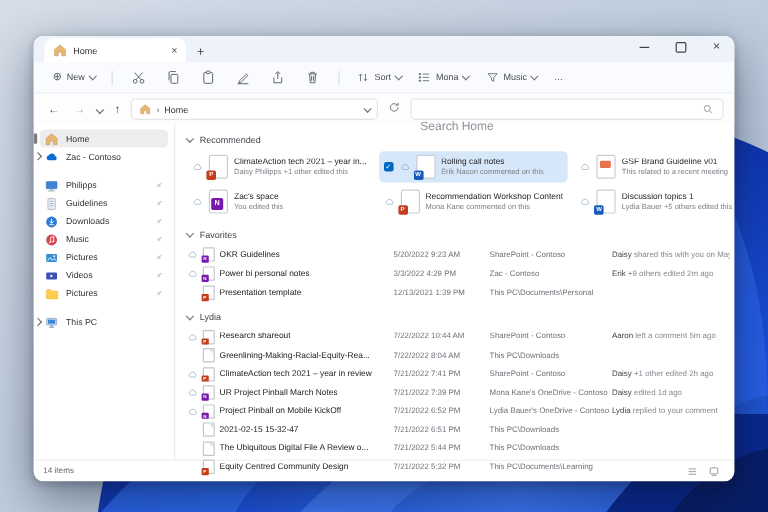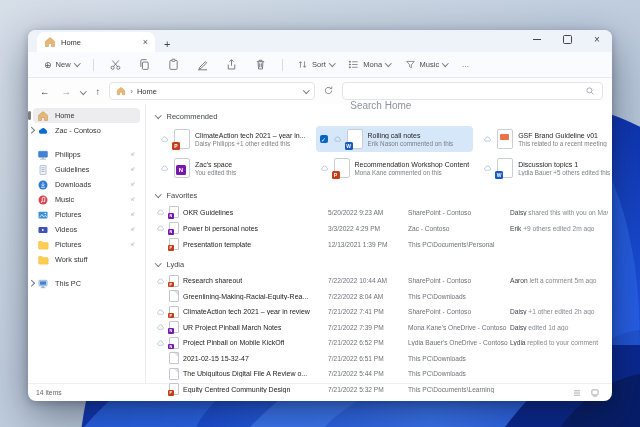--- a/index.html
+++ b/index.html
@@ -362,26 +362,20 @@
           </svg>
         <span class="sb-label">Pictures</span>
         <svg class="pin" width="7" height="7" viewBox="0 0 16 16" stroke="#8a8e94" fill="none">
             <g transform="rotate(45 8 8)">
               <rect x="7" y="2" width="2" height="6" rx="1"></rect>
               <rect x="5" y="7.5" width="6" height="1.6" rx=".8"></rect>
               <path d="M8 9.5v4"></path>
             </g>
           </svg>
       </div>
-      <div class="sb-item">
-        <svg class="sb-icon" viewBox="0 0 16 16">
-            <path d="M2 4.5c0-.8.6-1.5 1.4-1.5h3l1.4 1.6h6.2c.8 0 1 .6 1 1.4v6c0 .8-.2 1.5-1 1.5H3.4c-.8 0-1.4-.7-1.4-1.5z" fill="#ffce4f" stroke="#e3a82b" stroke-width=".4"></path>
-          </svg>
-        <span class="sb-label">Work stuff</span>
-      </div>
       <div class="sb-gap"></div>
       <div class="sb-item">
         <span class="chev chev-r exp"></span>
         <svg class="sb-icon" viewBox="0 0 16 16">
             <rect x="2.5" y="3" width="11" height="7.5" rx="1" fill="#cfe0f0" stroke="#5c7ea0" stroke-width=".6"></rect>
             <rect x="4" y="4.5" width="8" height="4.5" fill="#3f83d8"></rect>
             <rect x="6.5" y="11" width="3" height="1.5" fill="#8aa2ba"></rect>
             <rect x="5" y="12.5" width="6" height="1" fill="#8aa2ba"></rect>
           </svg>
         <span class="sb-label">This PC</span>

